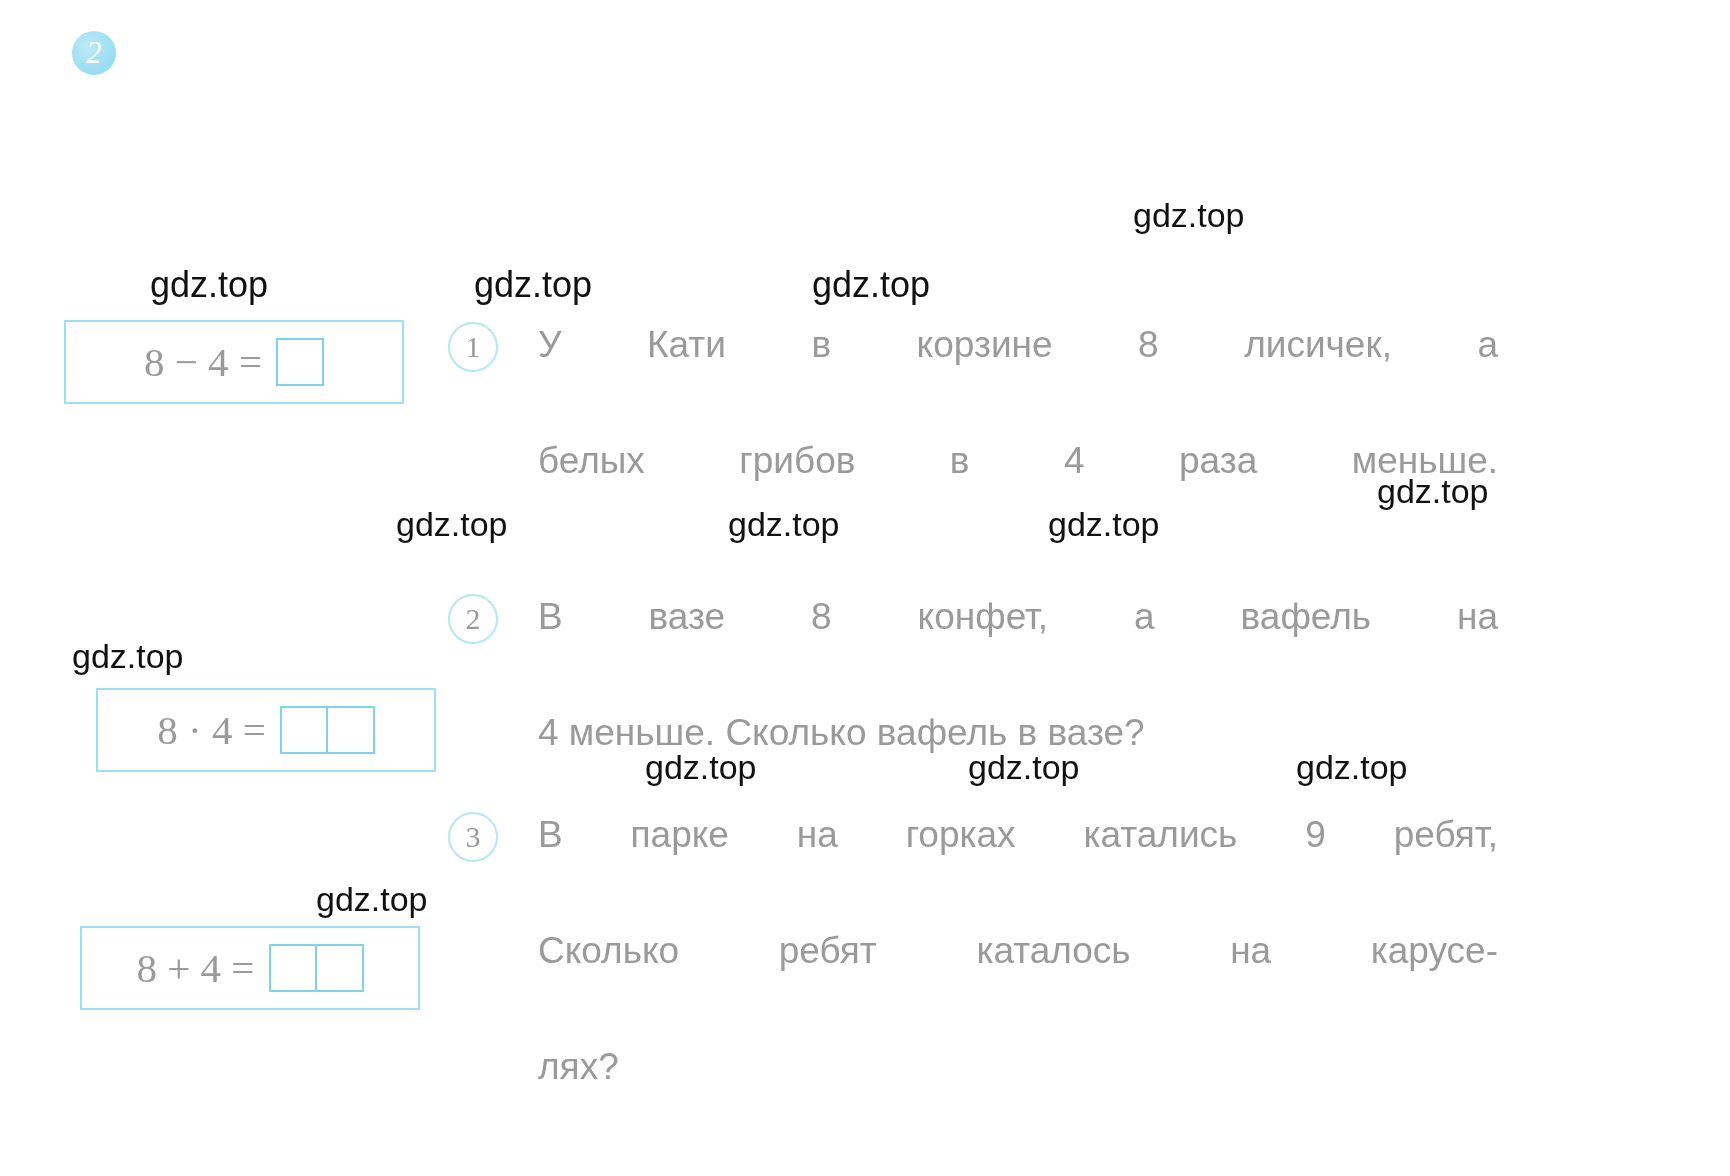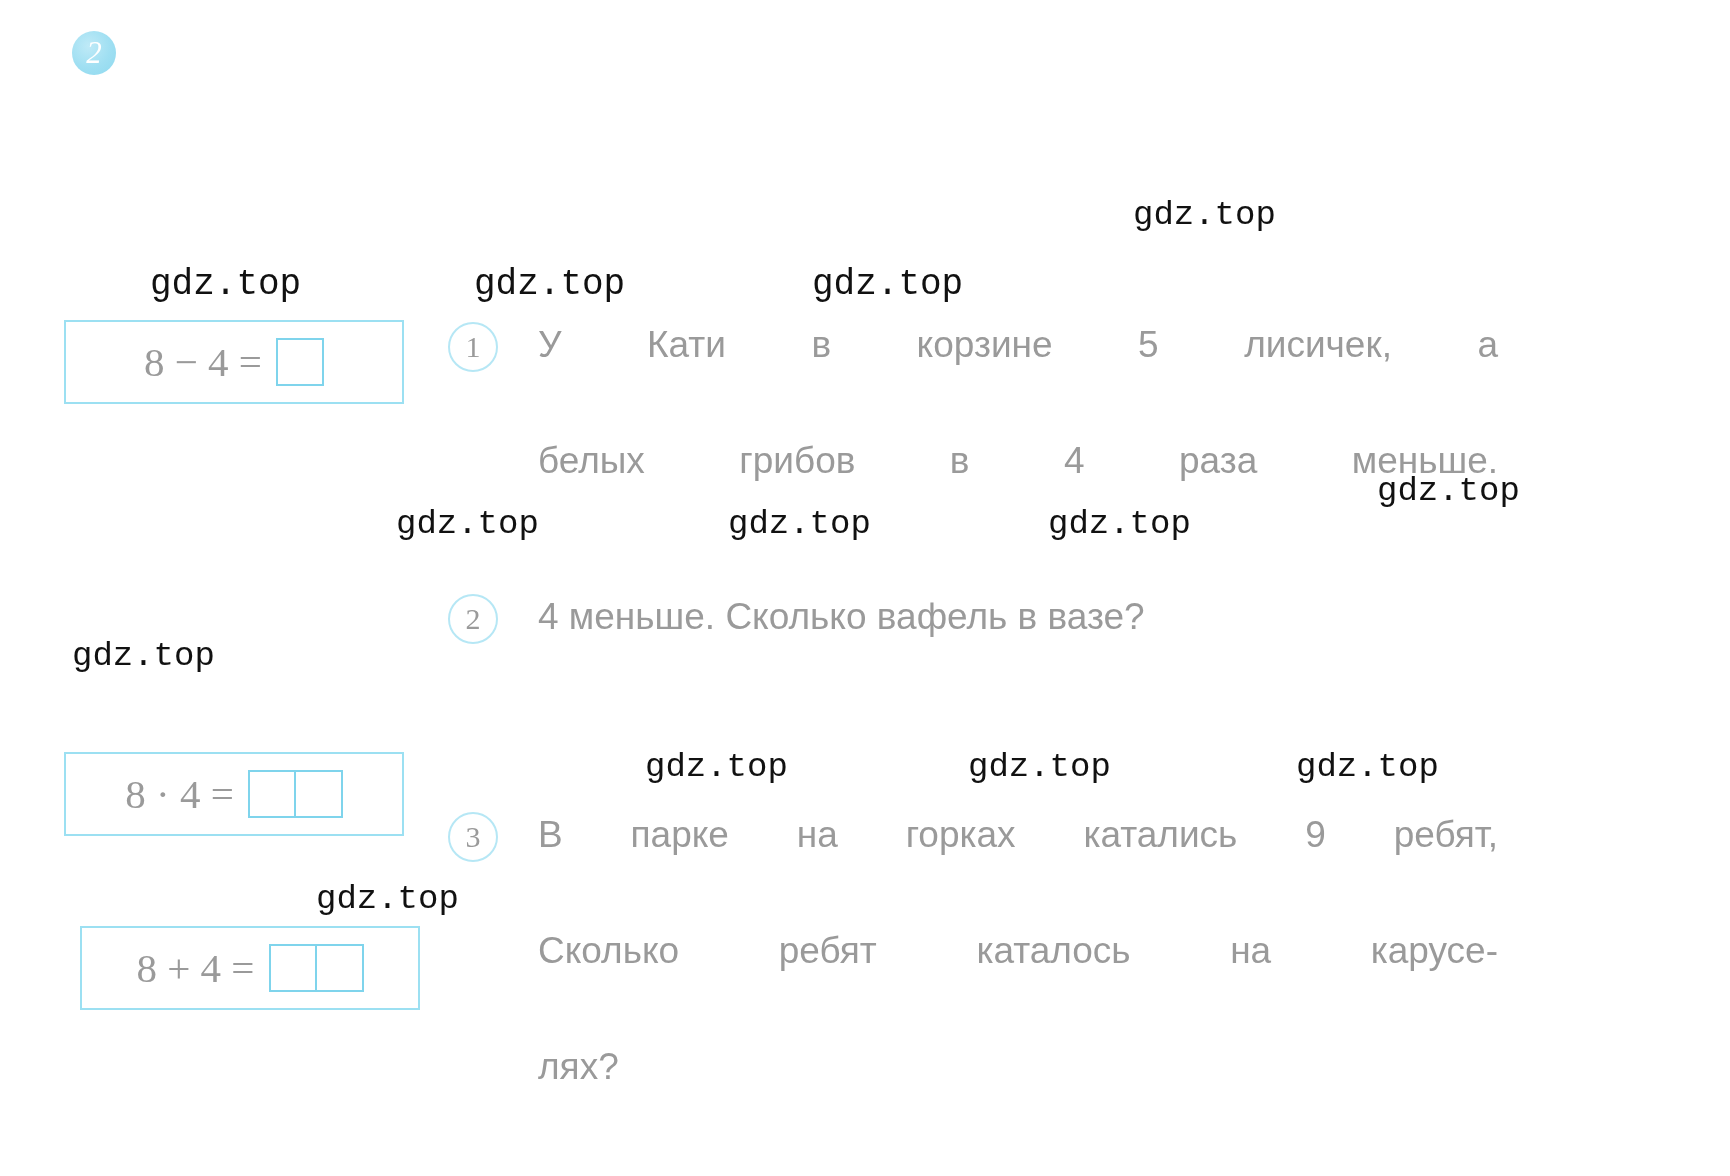--- a/index.html
+++ b/index.html
@@ -92,21 +92,21 @@
     box-sizing: border-box;
     background: #ffffff;
   }
   .ans-box + .ans-box {
     border-left-width: 1px;
     margin-left: -1px;
   }
 
   #card-0 { top: 320px; }
   #card-1 { top: 522px; }
-  #card-2 { top: 752px; }
+  #card-2 { top: 688px; margin-left: 32px; }
   #card-3 { top: 926px; margin-left: 16px; }
 
   
   .num-circle {
     position: absolute;
     left: 448px;
     width: 50px;
     height: 50px;
     border: 2px solid #b6e7f5;
     border-radius: 50%;
@@ -145,21 +145,21 @@
   .problem .ln.last::after { display: none; }
 
   #problem-0 { top: 316px; }
   #problem-1 { top: 588px; }
   #problem-2 { top: 806px; }
 
   
   .wm {
     position: absolute;
     color: #111111;
-    font-family: Liberation Mono, monospace;
+    font-family: Liberation Sans, sans-serif;
     font-size: 34px;
     white-space: nowrap;
     pointer-events: none;
   }
 </style>
 </head>
 <body>
 
 <div id="page">
 
@@ -194,25 +194,26 @@
         <span class="ans-box"></span>
       </span>
     </div>
   </div>
 
   <div class="num-circle" id="circle-0">1</div>
   <div class="num-circle" id="circle-1">2</div>
   <div class="num-circle" id="circle-2">3</div>
 
   <div class="problem" id="problem-0">
-    <span class="ln">У Кати в корзине 5 лисичек, а</span>
+    <span class="ln">У Кати в корзине 8 лисичек, а</span>
     <span class="ln">белых грибов в 4 раза меньше.</span>
   </div>
 
   <div class="problem" id="problem-1">
+    <span class="ln">В вазе 8 конфет, а вафель на</span>
     <span class="ln last">4 меньше. Сколько вафель в вазе?</span>
   </div>
 
   <div class="problem" id="problem-2">
     <span class="ln">В парке на горках катались 9 ребят,</span>
     <span class="ln">Сколько ребят каталось на карусе-</span>
     <span class="ln last">лях?</span>
   </div>
 
   <div id="watermark-layer">

